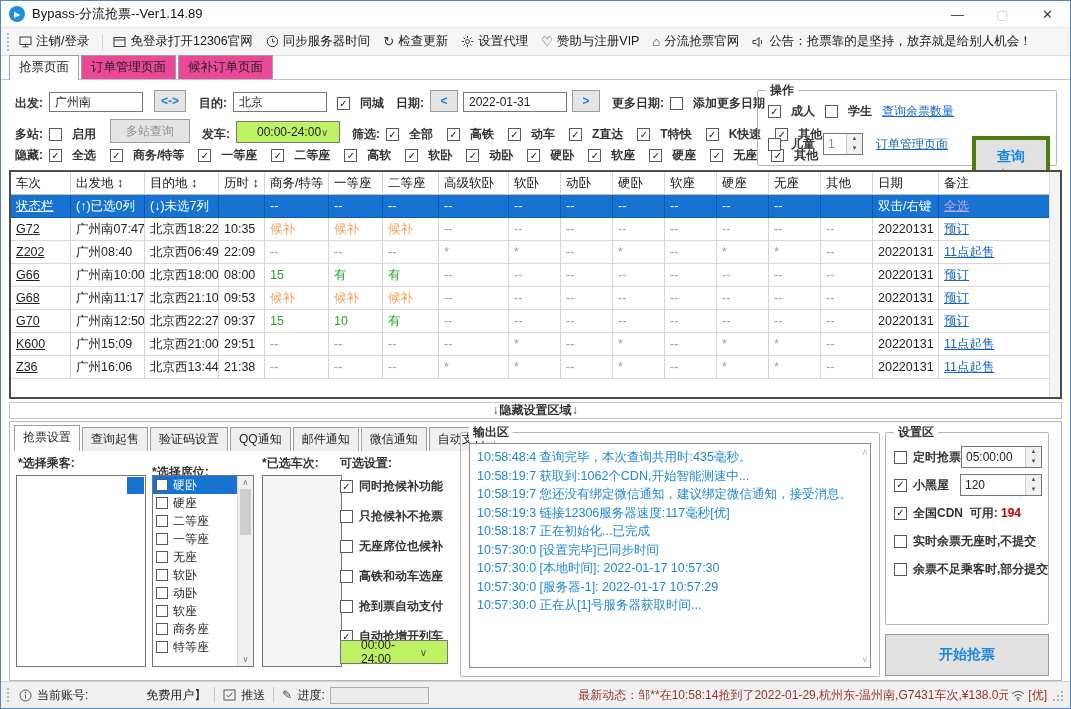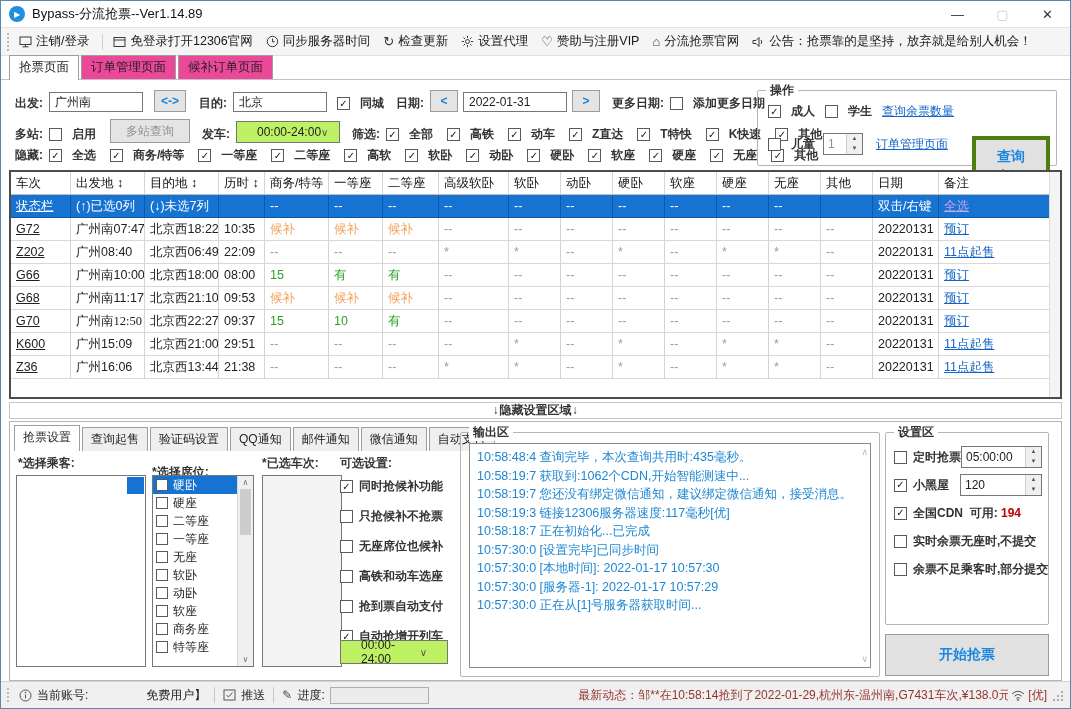--- a/index.html
+++ b/index.html
@@ -475,21 +475,21 @@
           <span class="tc mut" style="width: 52px;">--</span>
           <span class="tc" style="width: 66px;">20220131</span>
           <span class="tc" style="flex: 1 1 0%;">
             <span class="alink">预订</span>
           </span>
         </div>
         <div class="trow">
           <span class="tc" style="width: 60px;">
             <span class="trainlink">G70</span>
           </span>
-          <span class="tc" style="width: 74px; font-family: Liberation Serif, serif;">广州南12:50</span>
+          <span class="tc" style="width: 74px;">广州南12:50</span>
           <span class="tc" style="width: 74px;">北京西22:27</span>
           <span class="tc" style="width: 46px;">09:37</span>
           <span class="tc ok" style="width: 64px;">15</span>
           <span class="tc ok" style="width: 54px;">10</span>
           <span class="tc ok" style="width: 56px;">有</span>
           <span class="tc mut" style="width: 70px;">--</span>
           <span class="tc mut" style="width: 52px;">--</span>
           <span class="tc mut" style="width: 52px;">--</span>
           <span class="tc mut" style="width: 52px;">--</span>
           <span class="tc mut" style="width: 52px;">--</span>

